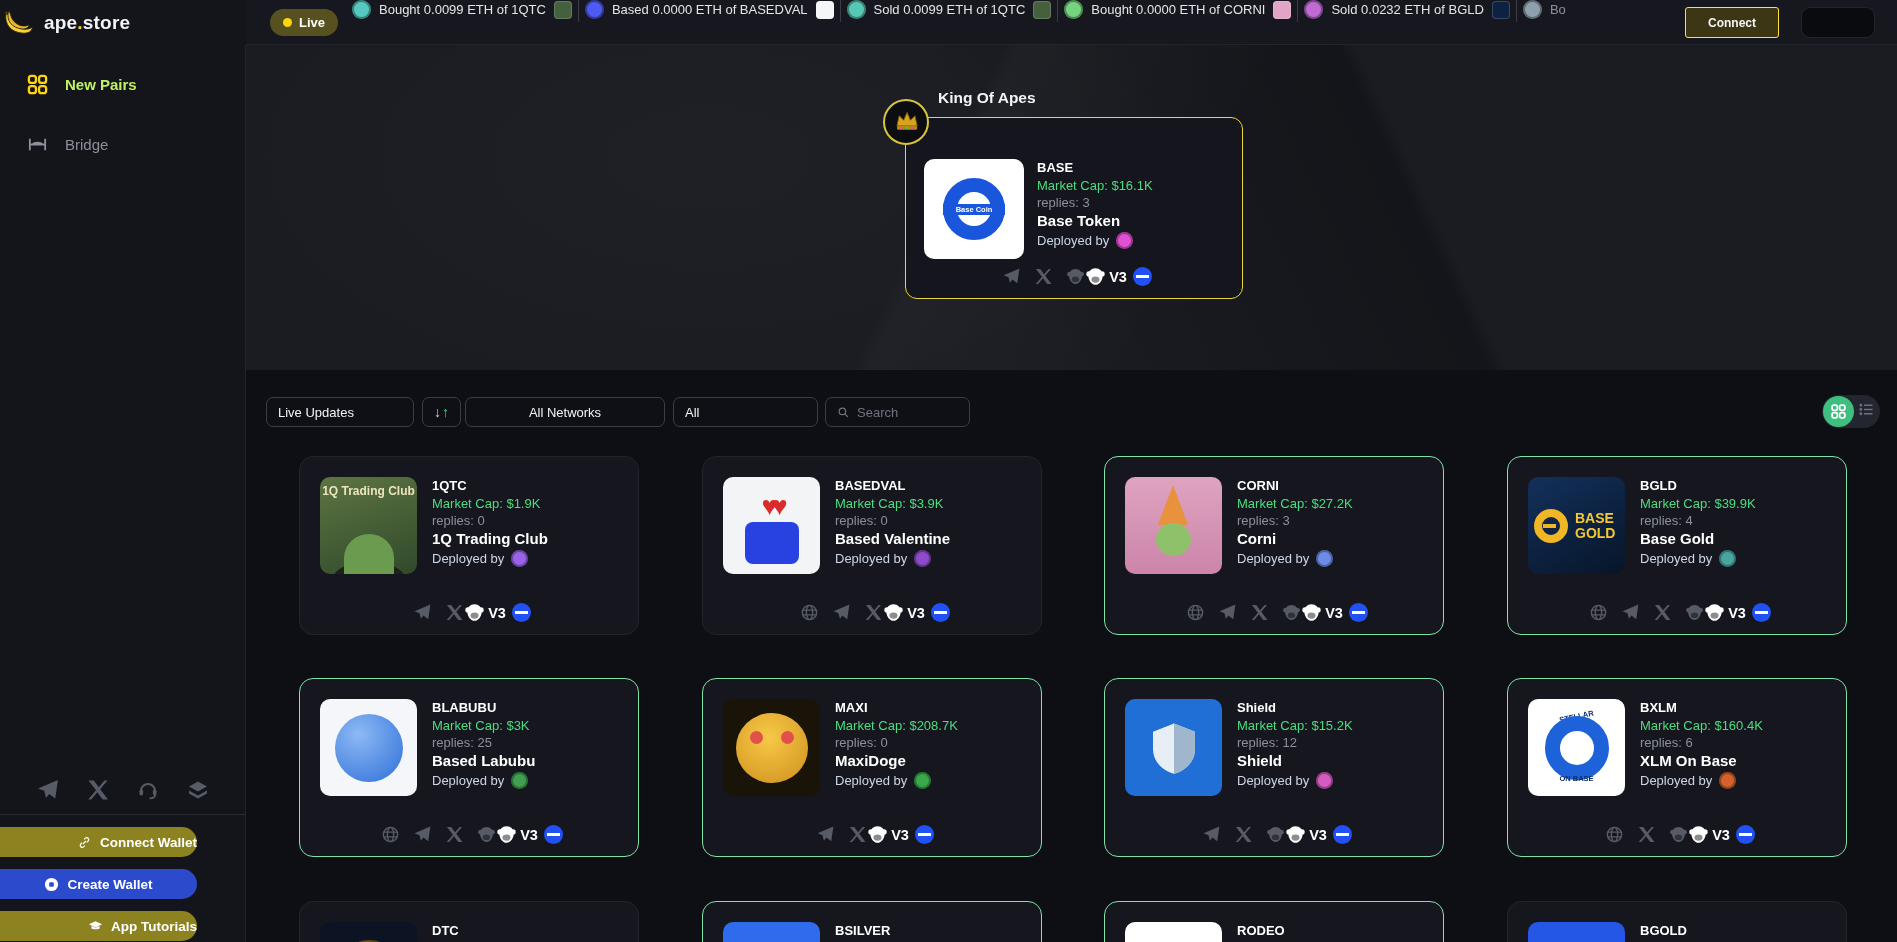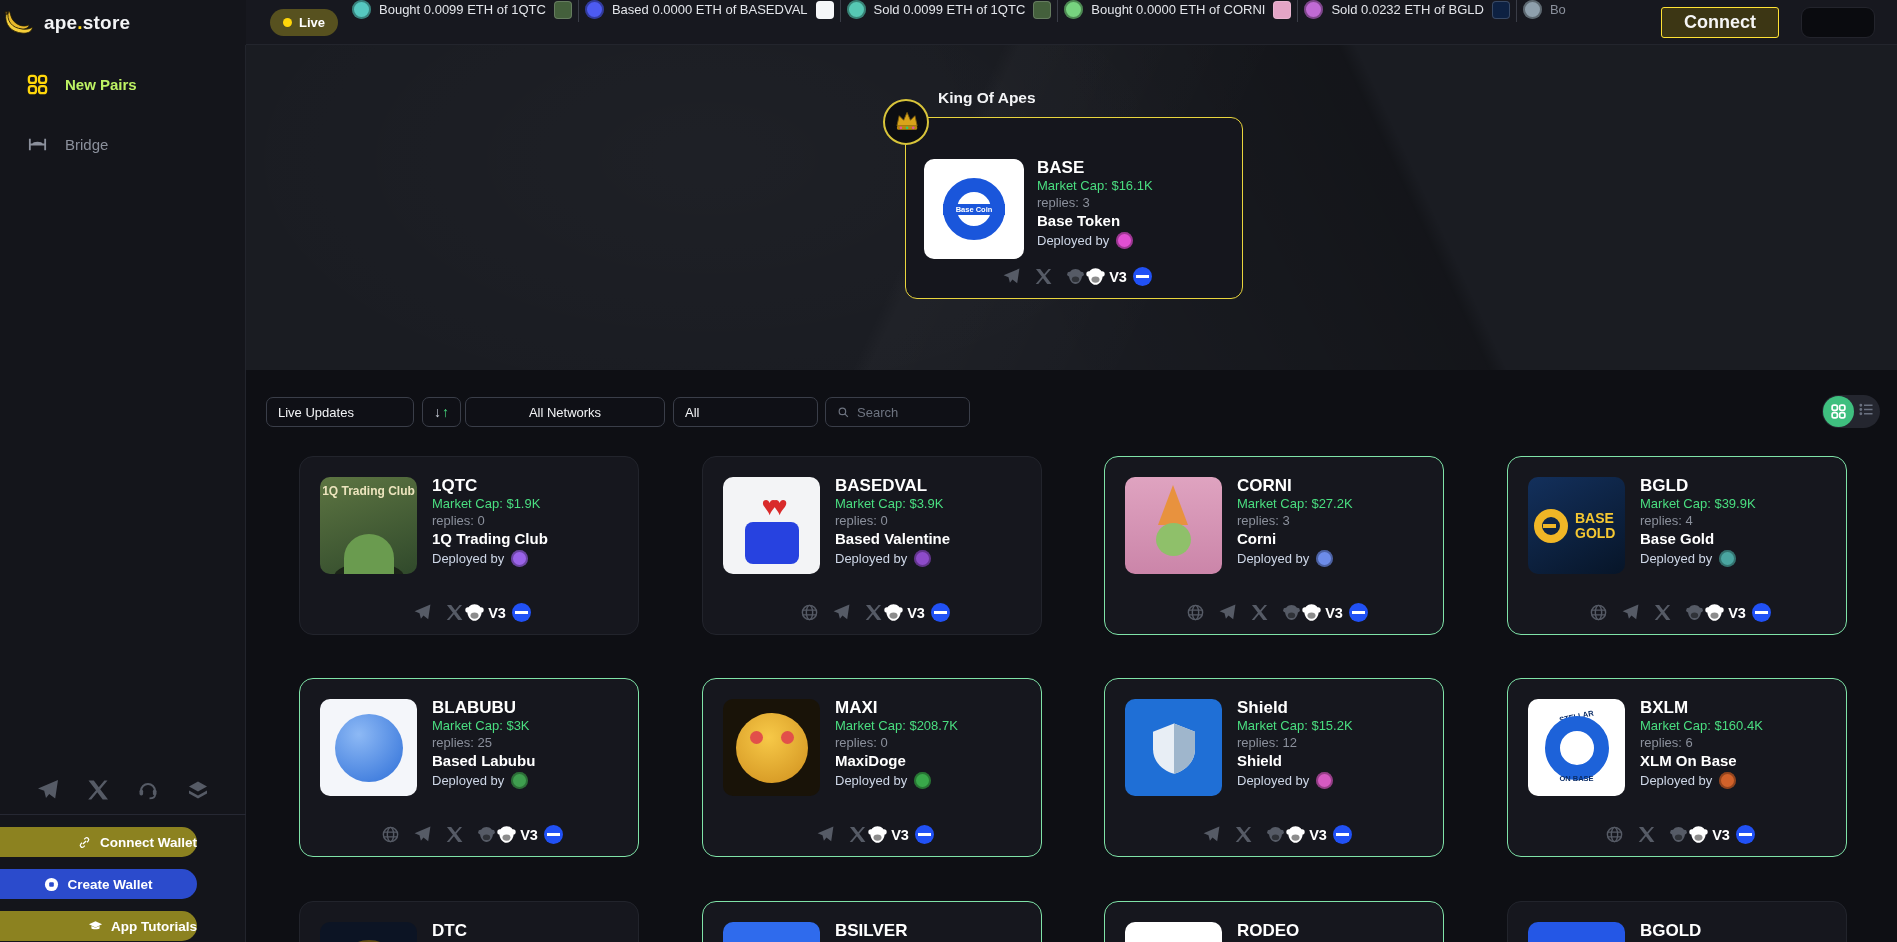--- a/index.html
+++ b/index.html
@@ -20,21 +20,21 @@
   .ticker { position:absolute; left:352px; top:0; width:1280px; height:45px;
     display:flex; align-items:flex-start; gap:6px; overflow:hidden; white-space:nowrap; }
   .titem { display:flex; align-items:center; gap:8px; font-size:13px; color:#e3e5ea; flex:0 0 auto; cursor:pointer; }
   .tava { width:19px; height:19px; border-radius:50%; flex:0 0 auto;
     box-shadow:inset 0 0 0 2px rgba(0,0,0,.35); }
   .tthumb { width:18px; height:18px; border-radius:4px; flex:0 0 auto;
     box-shadow:inset 0 0 0 1px rgba(255,255,255,.18); }
   .tdiv { width:1px; height:22px; background:#3a3d47; flex:0 0 auto; }
   .connectbtn { position:absolute; right:118px; top:7px; height:31px; padding:4px 22px;
     background:#3c3614; border:1.5px solid #ffe234; border-radius:3px; color:#f5f5f5;
-    font-size:18px; font-weight:bold; display:flex; align-items:center; cursor:pointer; }
+    font-size:12px; font-weight:bold; display:flex; align-items:center; cursor:pointer; }
   .tb-extra { position:absolute; right:22px; top:7px; width:74px; height:31px;
     background:#0a0b0f; border:1px solid #23242c; border-radius:9px; cursor:pointer; }
 
   
   .sidebar { position:absolute; left:0; top:45px; bottom:0; width:246px;
     background:#14151b; border-right:1px solid #22242c; z-index:20; }
   .nav { padding-top:18px; }
   .navitem { display:flex; align-items:center; gap:16px; height:42px; padding-left:26px;
     margin-bottom:18px; font-size:15px; color:#8b909c; cursor:pointer; }
   .navitem svg { width:23px; height:23px; color:#8b909c; }
@@ -84,21 +84,21 @@
   .vt-list { margin-left:4px; cursor:pointer; }
   .vt-list svg { width:17px; height:17px; color:#6a7180; }
 
   
   .card { position:absolute; width:340px; height:179px; background:#16171e;
     border:1px solid #22242c; border-radius:14px; cursor:pointer; }
   .card.bd { border:1px solid #7fe3a8; }
   .tile { position:absolute; left:20px; top:20px; width:97px; height:97px; border-radius:10px;
     overflow:hidden; }
   .cinfo { position:absolute; left:132px; top:19px; right:10px; }
-  .sym { font-size:17px; font-weight:bold; color:#ffffff; line-height:19px; }
+  .sym { font-size:13px; font-weight:bold; color:#ffffff; line-height:19px; }
   .mc { font-size:13px; color:#4ade80; line-height:17px; }
   .rep { font-size:13px; color:#8b909c; line-height:17px; }
   .nm { font-size:15px; font-weight:bold; color:#ffffff; line-height:19px; }
   .dep { display:flex; align-items:center; gap:7px; margin-top:2px; font-size:13px; color:#cdd6e6; }
   .avatar { width:17px; height:17px; border-radius:50%; box-shadow:inset 0 0 0 2px rgba(0,0,0,.3); }
   .crow { position:absolute; left:20px; right:14px; bottom:11px; display:flex;
     align-items:center; justify-content:center; }
   .links { display:flex; gap:13px; align-items:center; }
   .links svg { width:19px; height:19px; color:#565b66; cursor:pointer; }
   .ver { display:flex; align-items:center; gap:3px; }

